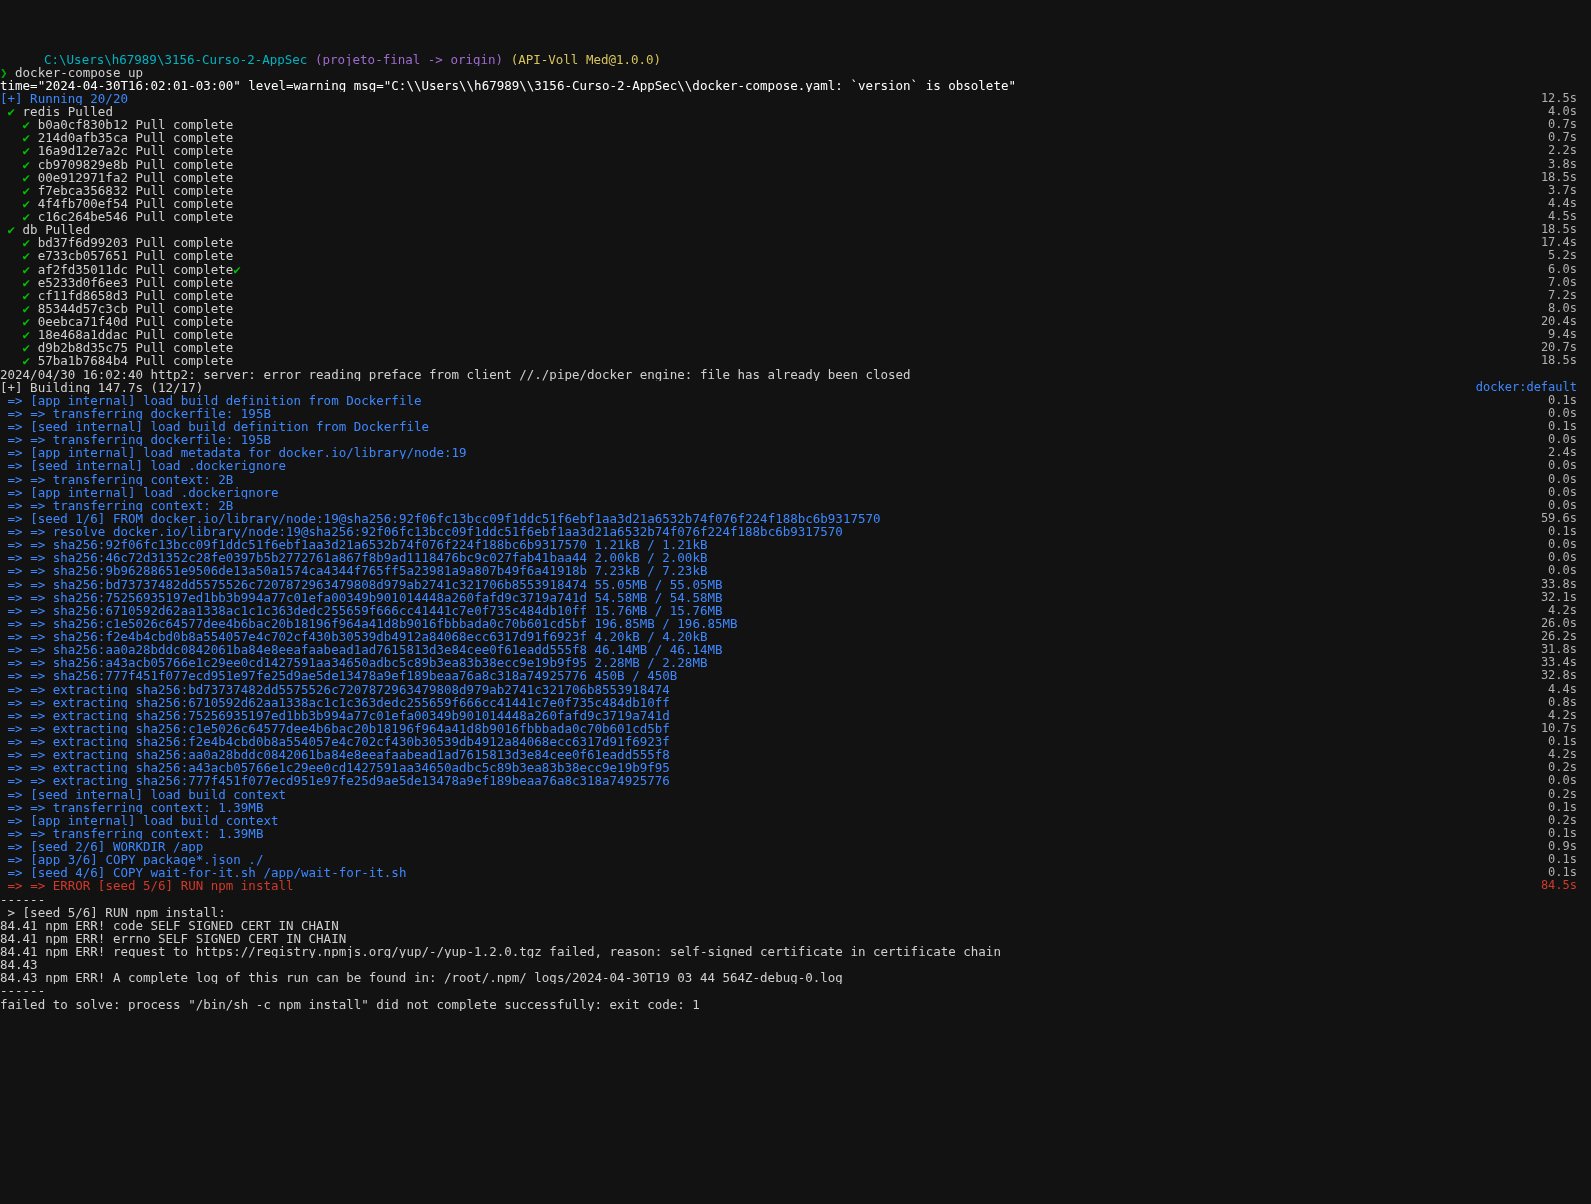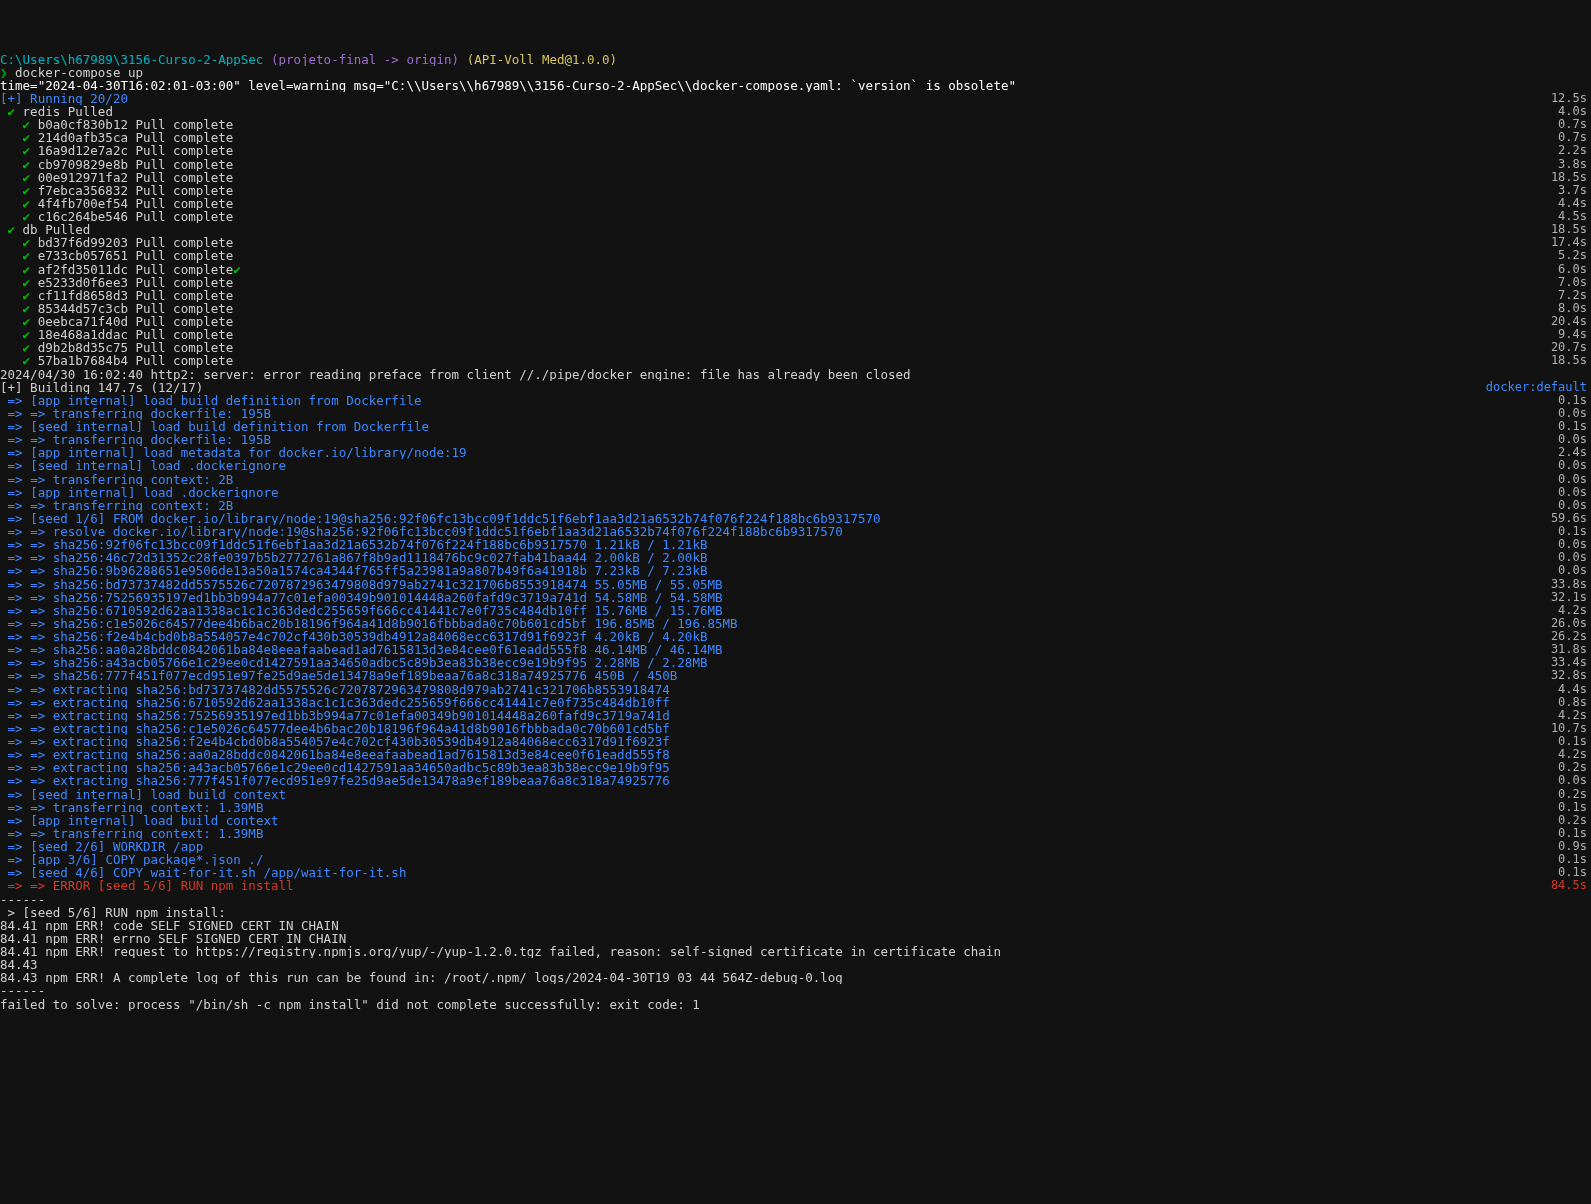--- a/index.html
+++ b/index.html
@@ -19,22 +19,22 @@
     background:var(--bg);
     color:var(--fg);
     font-family:"Consolas","Menlo","DejaVu Sans Mono",monospace;
     font-size:12.5px;
     line-height:1.05;
     white-space:pre;
     width:1591px;
   }
   .line { display:flex; }
   .left { flex:1 1 auto; overflow:hidden; }
-  .time { flex:0 0 auto; color:var(--time); font-size:12px; padding-right:4px; }
-  .cyan   { color:var(--cyan); }
+  .time { flex:0 0 auto; color:var(--time); font-size:12px; padding-right:14px; }
+  .cyan   { color:var(--cyan);margin-left:44px; }
   .purple { color:var(--purple);text-align:right; }
   .yellow { color:var(--yellow);text-align:center; }
   .green  { color:var(--green);  }
   .blue   { color:var(--blue);   }
   .red    { color:var(--redtxt); }
   .white  { color:#ffffff; }
   .tick   { color:#00c200; }
 </style>
 </head>
 <body>

